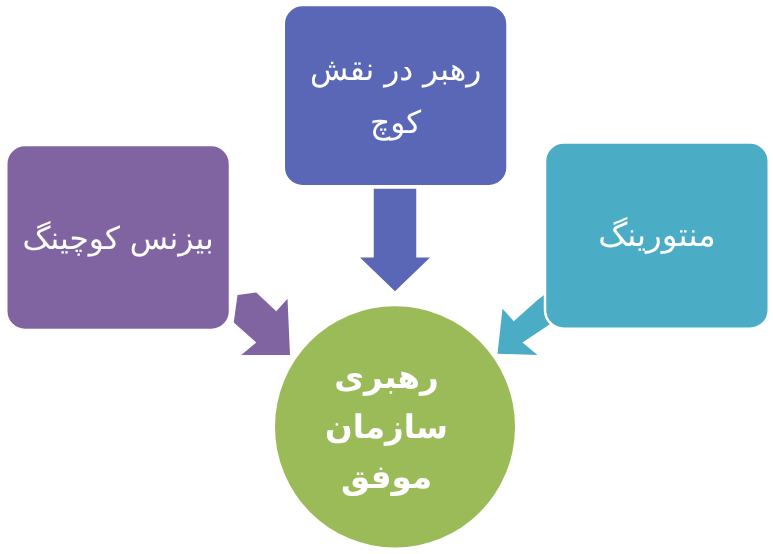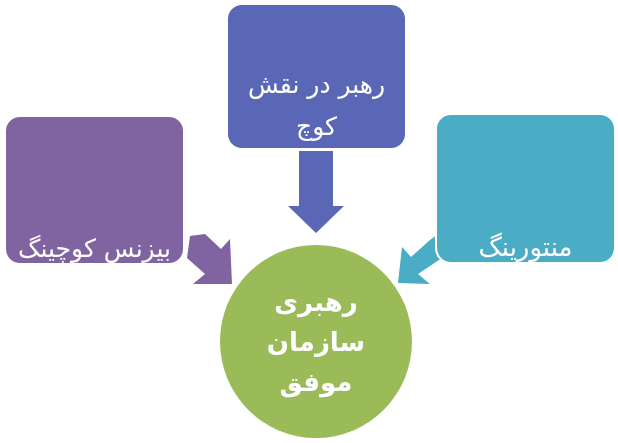--- a/index.html
+++ b/index.html
@@ -20,21 +20,21 @@
       top: 0;
       width: 618px;
       height: 443px;
       pointer-events: none;
     }
     .box {
       position: absolute;
       border-radius: 16px;
       box-sizing: border-box;
       display: flex;
-      align-items: flex-end;
+      align-items: center;
       justify-content: center;
       text-align: center;
       color: #ffffff;
       direction: rtl;
       border: 2px solid #ffffff;
     }
     .box-top {
       left: 226px;
       top: 3px;
       width: 181px;
@@ -66,21 +66,21 @@
       position: absolute;
       left: 220px;
       top: 245px;
       width: 192px;
       height: 193px;
       border-radius: 50%;
       background: #9bbb59;
       color: #ffffff;
       display: flex;
       align-items: center;
-      justify-content: center;
+      justify-content: flex-end;
       text-align: center;
       direction: rtl;
       font-size: 26px;
       font-weight: bold;
       line-height: 40px;
       box-sizing: border-box;
       padding: 0 40px;
     }
     .label {
       display: block;

